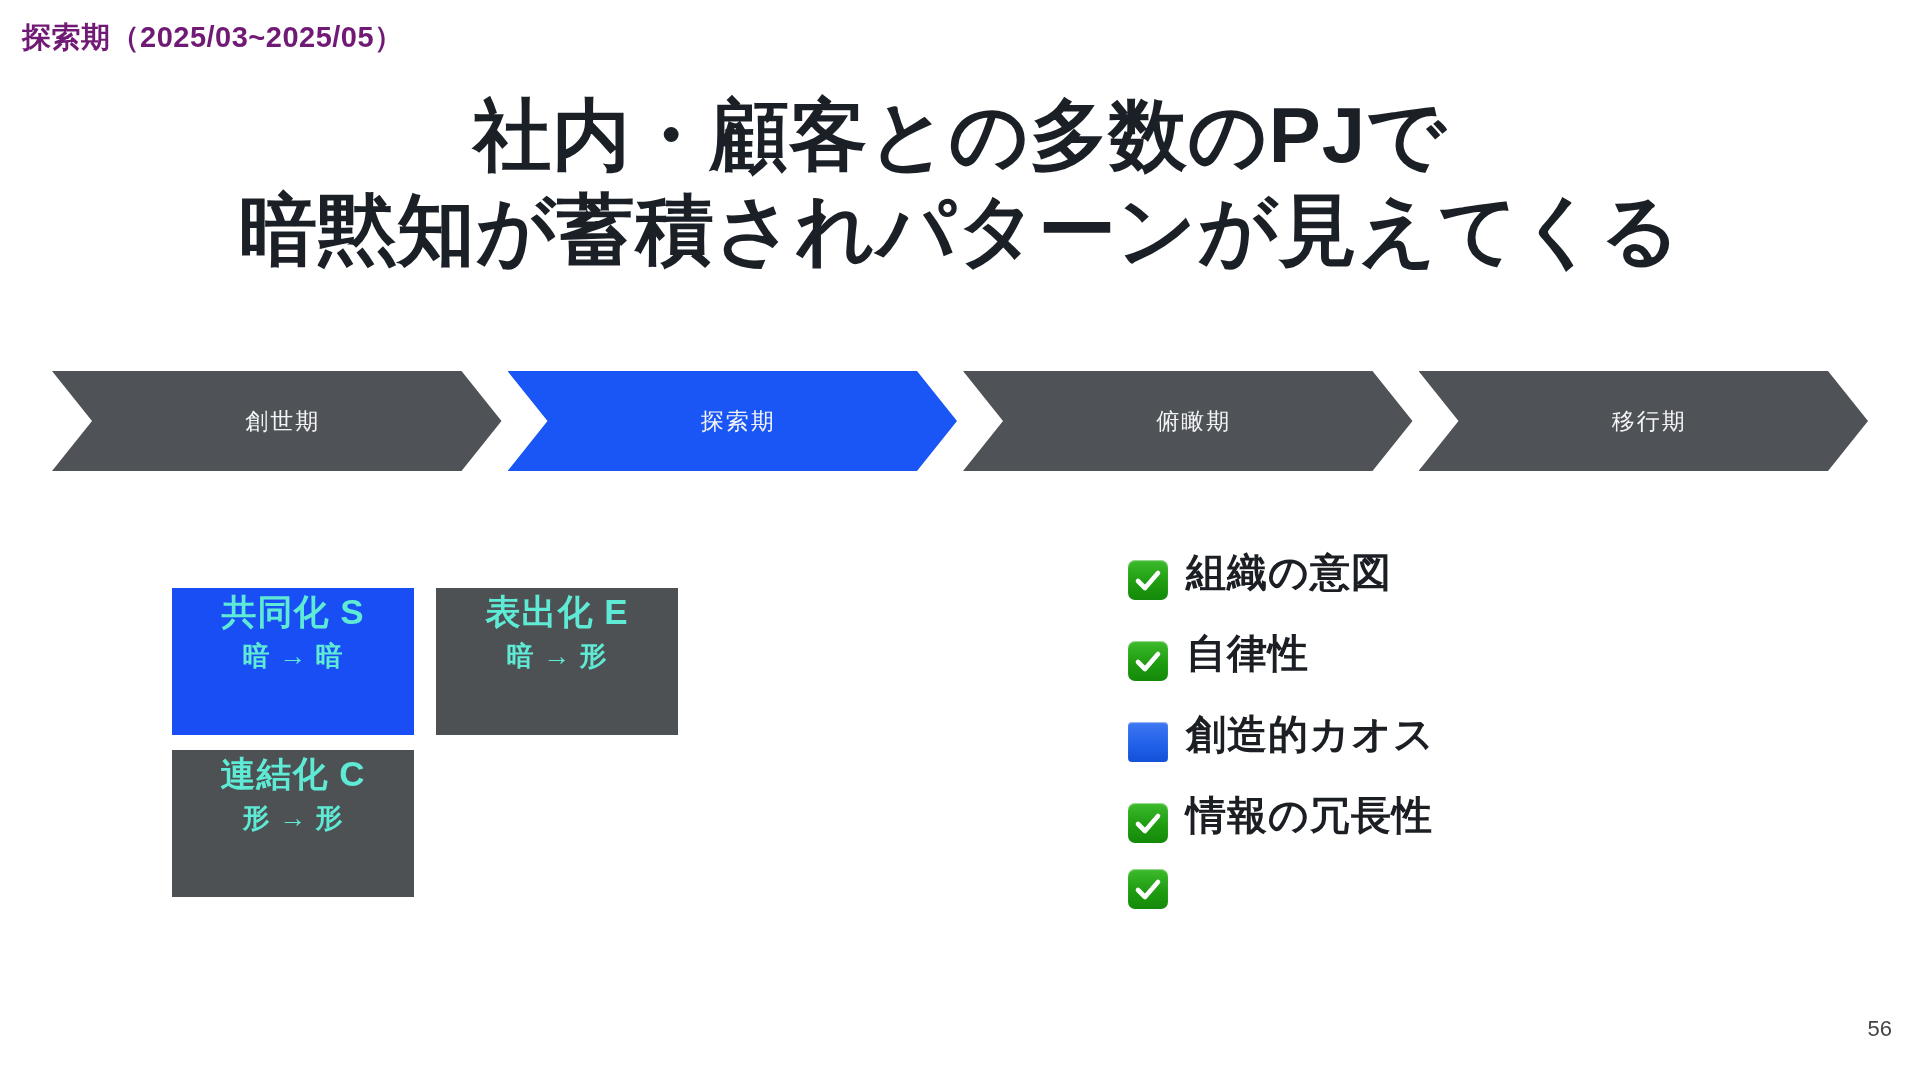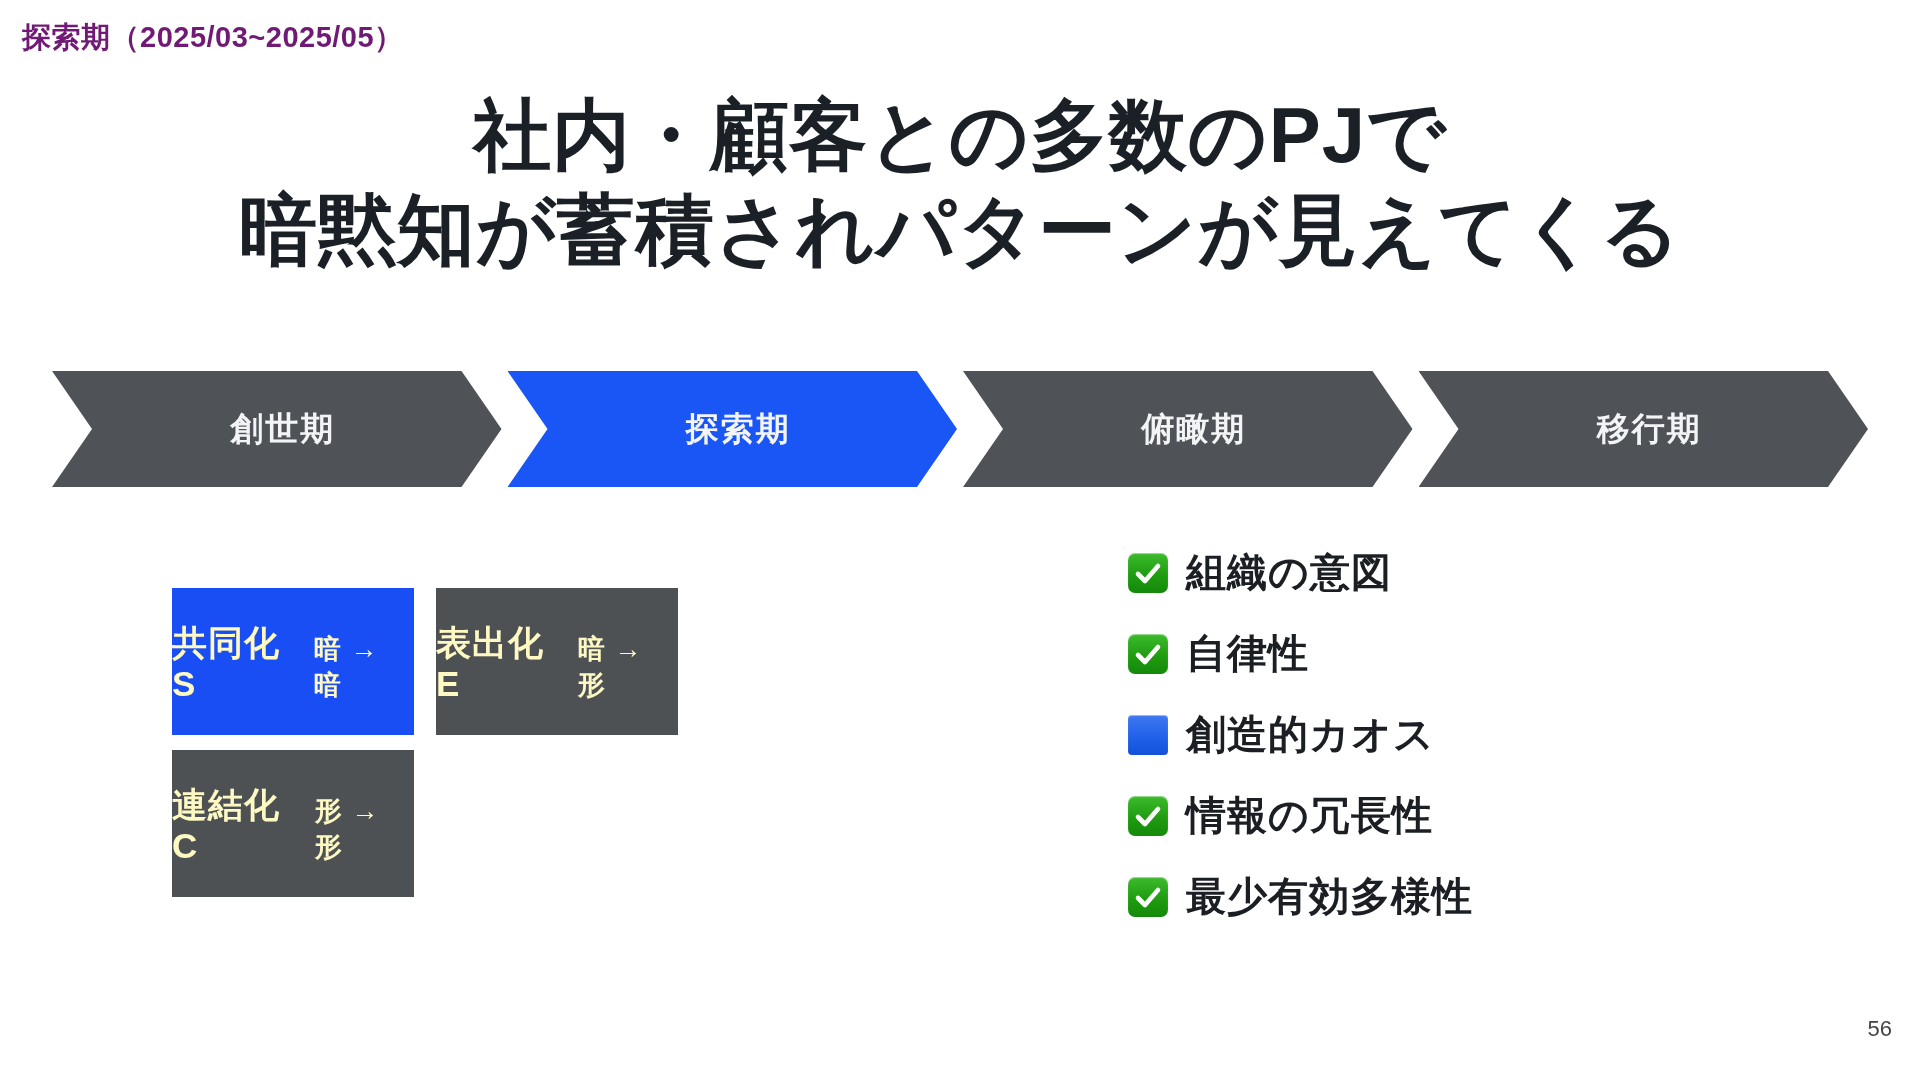--- a/index.html
+++ b/index.html
@@ -39,28 +39,28 @@
   
   .phasebar{
     position:absolute;
     left:52px; top:371px;
     width:1816px; height:104px;
     display:flex;
   }
   .chev{
     position:relative;
     flex:1 1 0;
-    height:116px;
+    height:100px;
     display:flex;
     align-items:center;
     justify-content:center;
     background:#4f5357;
     color:#f3f4f5;
-    font-weight:bold;
-    font-size:33px;
+    font-weight:normal;
+    font-size:23px;
     letter-spacing:2px;
     margin-right:6px;
     clip-path:polygon(0 0, calc(100% - 40px) 0, 100% 50%, calc(100% - 40px) 100%, 0 100%, 40px 50%);
   }
   .chev:first-child{
     clip-path:polygon(0 0, calc(100% - 40px) 0, 100% 50%, calc(100% - 40px) 100%, 0 100%, 40px 50%);
   }
   .chev:last-child{ margin-right:0; }
   .chev.active{ background:#1a56f5; }
   .chev-label{ transform:translateX(6px); }
@@ -70,24 +70,25 @@
     position:absolute;
     left:172px; top:588px;
     display:grid;
     grid-template-columns:242px 242px;
     grid-template-rows:147px 147px;
     column-gap:22px;
     row-gap:15px;
   }
   .seci-box{
     background:#4d5154;
-    color:#fef9c3;
-    display:flex;
+    color:#5eead4;
+    display:flex;
+    flex-direction:column;
     align-items:center;
-    justify-content:center;
+    justify-content:flex-start;
     padding-top:4px;
   }
   .seci-box.active{ background:#1a4ef5; }
   .seci-main{
     font-size:35px;
     font-weight:bold;
     letter-spacing:1px;
     line-height:1.15;
   }
   .seci-sub{
@@ -100,21 +101,21 @@
   
   .checklist{
     position:absolute;
     left:1128px; top:545px;
     display:flex;
     flex-direction:column;
     gap:26px;
   }
   .check-item{
     display:flex;
-    align-items:center;
+    align-items:flex-end;
     gap:18px;
   }
   .chk{
     width:40px; height:40px;
     border-radius:7px;
     flex:0 0 40px;
     position:relative;
     background:linear-gradient(180deg,#3dbb2d 0%,#1f9c10 55%,#14890a 100%);
     box-shadow:inset 0 1px 1px rgba(255,255,255,.5);
   }
@@ -212,18 +213,17 @@
     </span>
     <span class="check-label">情報の冗長性</span>
   </div>
 
   <div class="check-item">
     <span class="chk">
       <svg viewBox="0 0 40 40">
           <path d="M10 21 L17 28 L30 13" fill="none" stroke="#ffffff" stroke-width="4.6" stroke-linecap="round" stroke-linejoin="round"></path>
         </svg>
     </span>
-    <span class="check-label">最少有効多様性</span>
   </div>
 
 </div>
 
 <div class="pagenum">56</div>
 
 </body></html>

